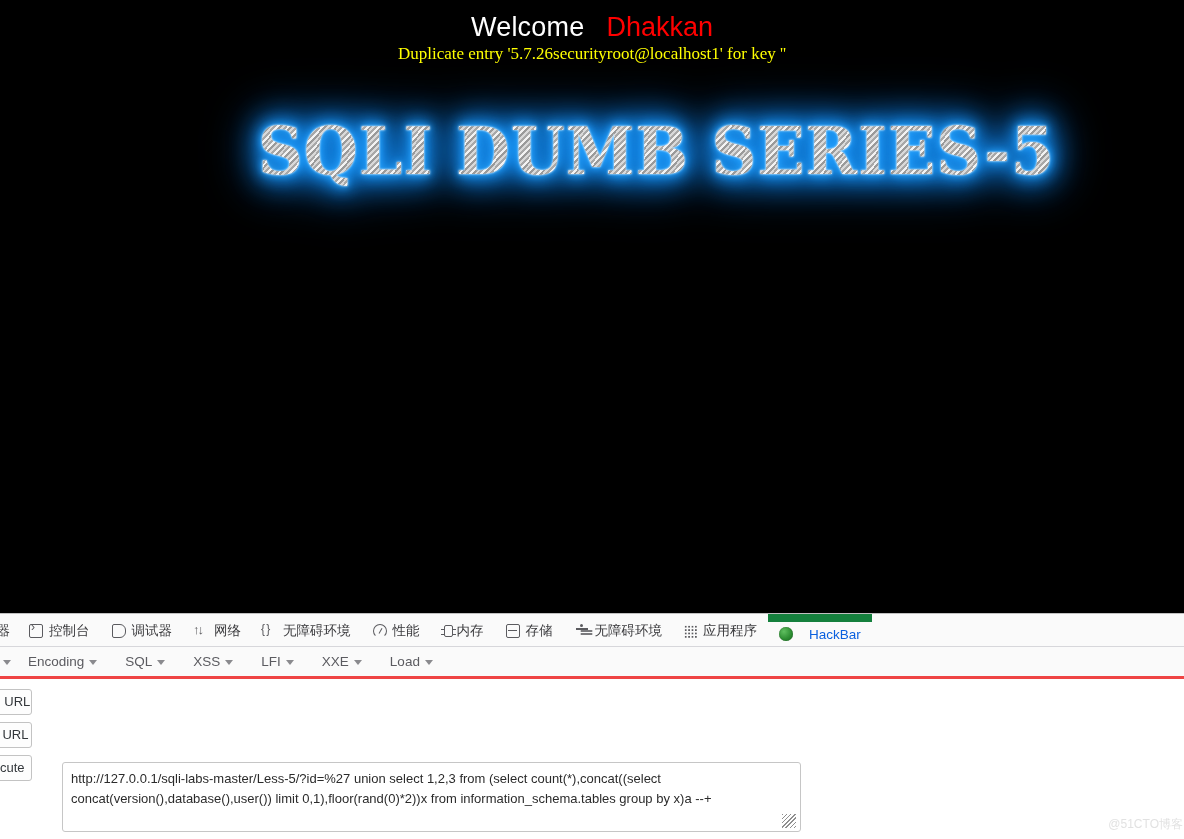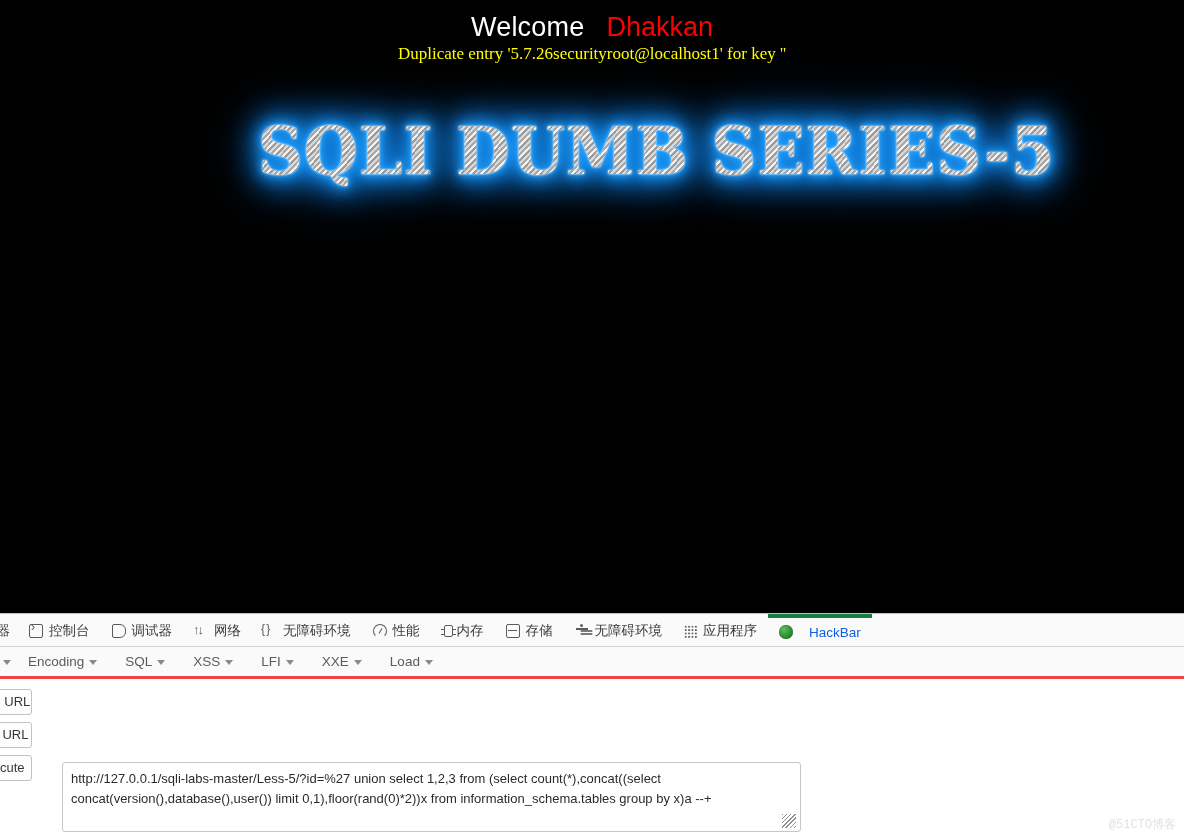--- a/index.html
+++ b/index.html
@@ -119,21 +119,21 @@
     user-select: none;
   }
   .dt-tab.clipped {
     padding-left: 0;
     padding-right: 8px;
     overflow: hidden;
     width: 18px;
     justify-content: flex-end;
   }
   .dt-tab.active {
-    border-top: 4px solid #15803d;
+    border-top: 8px solid #15803d;
     color: #0a60df;
     gap: 16px;
   }
   .dt-ico {
     display: inline-block;
     width: 14px; height: 14px;
     position: relative;
     flex: none;
   }
   
@@ -307,26 +307,25 @@
     left: 782px; top: 135px;
     width: 14px; height: 14px;
     background-image: repeating-linear-gradient(135deg,
       #8f8f8f 0px, #8f8f8f 1px, transparent 1px, transparent 3px);
     pointer-events: none;
   }
 
   
   #watermark {
     position: absolute;
-    right: 8px; bottom: 6px;
+    right: 1px; bottom: 6px;
     font-size: 12px;
     color: #e2e2e2;
     user-select: none;
     pointer-events: none;
-    font-family: Liberation Mono, monospace;
   }
 </style>
 </head>
 <body>
 
 <div id="page-area">
 
   <div class="welcome-line">
     <span class="welcome-word">Welcome</span><span class="welcome-name">Dhakkan</span>
   </div>

